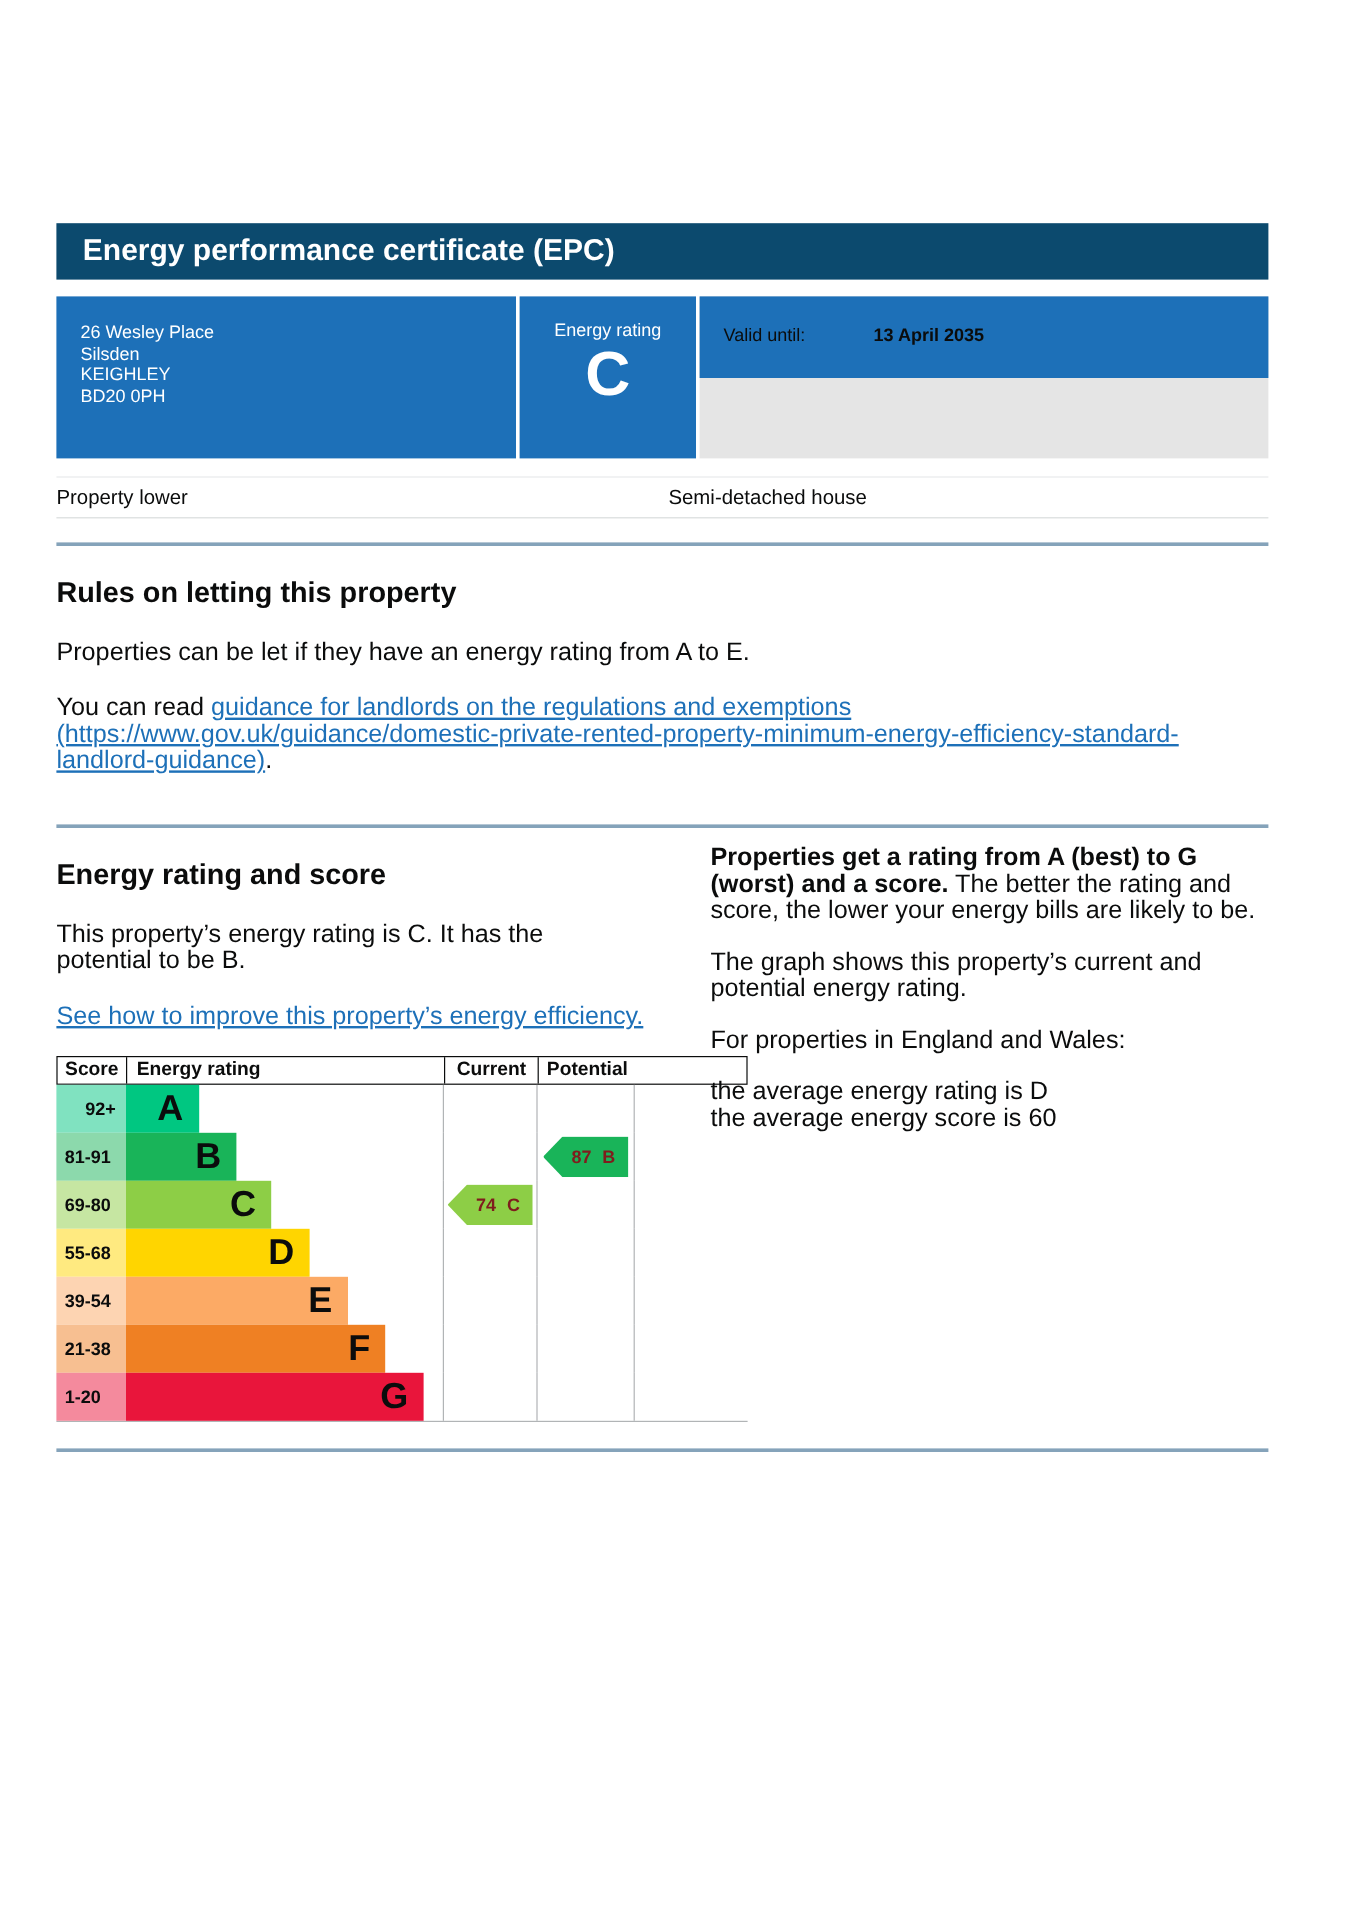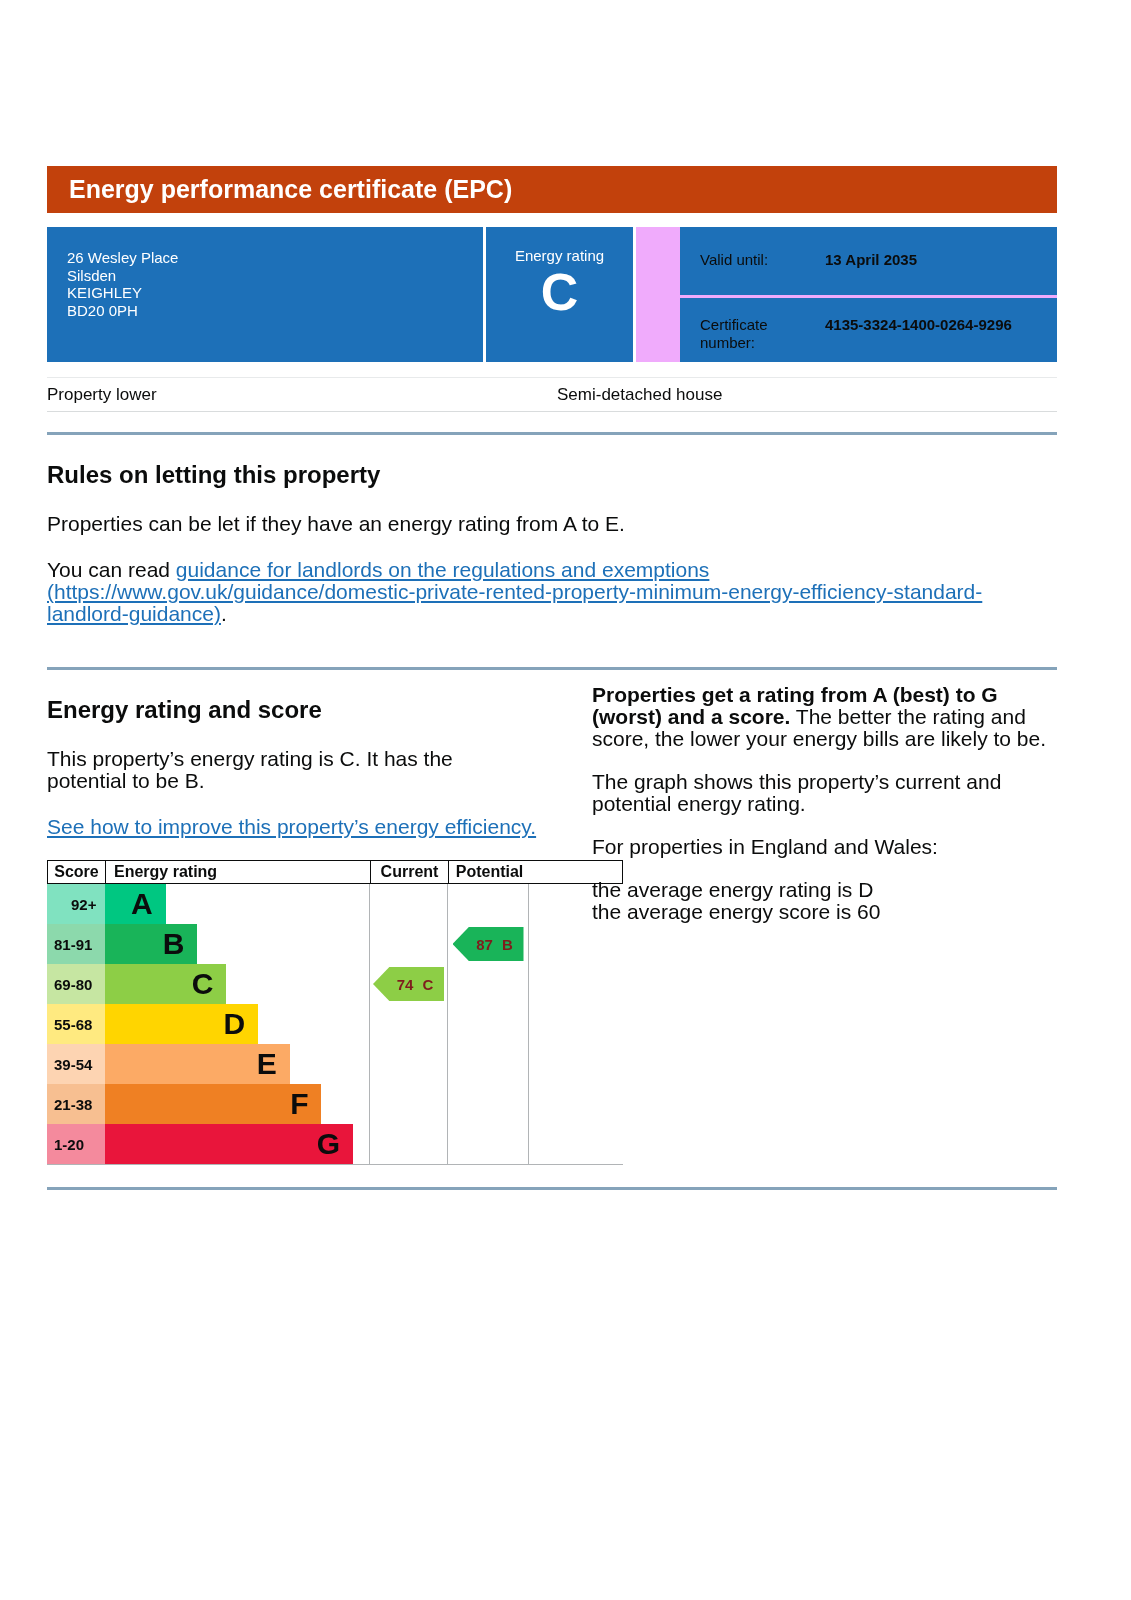--- a/index.html
+++ b/index.html
@@ -4,32 +4,32 @@
 <style>
   html,body{margin:0;padding:0;}
   body{
     width:1131px;height:1600px;position:relative;background:#ffffff;
     font-family:"Liberation Sans", sans-serif;color:#0b0c0c;
   }
   .content{position:absolute;left:47px;top:166px;width:1010px;}
 
   
   .title-bar{
-    background:#c2410c;color:#ffffff;height:47px;display:flex;align-items:center;
-    padding-left:22px;font-size:25px;font-weight:bold;box-sizing:border-box;
+    background:#0c4a6e;color:#ffffff;height:47px;display:flex;align-items:center;
+    padding-left:22px;font-size:25px;font-weight:bold;box-sizing:border-box;margin-top:20px;
   }
 
   
   .summary{display:flex;gap:3px;margin-top:14px;height:135px;}
   .summary .cell{background:#1d70b8;color:#ffffff;box-sizing:border-box;}
-  .cell-address{width:436px;padding:22px 10px 0 20px;font-size:15px;line-height:17.5px;}
+  .cell-address{width:383px;padding:22px 10px 0 20px;font-size:15px;line-height:17.5px;}
   .cell-rating{width:147px;text-align:center;padding-top:20px;}
   .cell-rating .rating-label{font-size:15px;}
   .cell-rating .rating-letter{font-size:52px;font-weight:bold;line-height:56px;}
-  .cell-validity{flex:1;display:flex;flex-direction:column;gap:3px;background:#f0abfc;padding-left:44px;}
+  .cell-validity{flex:1;display:flex;flex-direction:column;gap:3px;background:#e5e5e5;}
   .validity-row{background:#1d70b8;display:flex;padding-left:20px;box-sizing:border-box;font-size:15px;}
   .validity-row.top{height:68px;padding-top:24px;}
   .validity-row.bottom{flex:1;padding-top:18px;}
   .validity-label{width:105px;line-height:18px;}
   .validity-value{font-weight:bold;padding-left:20px;}
 
   
   .prop-table{margin-top:15px;font-size:17px;}
   .prop-row{display:flex;border-bottom:1px solid #d9dcdd;padding:7px 0 6px 0;line-height:20px;}
   .prop-row:first-child{border-top:1px solid #e8eaeb;}
@@ -93,24 +93,20 @@
     </div>
     <div class="cell cell-rating">
       <div class="rating-label">Energy rating</div>
       <div class="rating-letter">C</div>
     </div>
     <div class="cell-validity">
       <div class="validity-row top">
         <div class="validity-label">Valid until:</div>
         <div class="validity-value">13 April 2035</div>
       </div>
-      <div class="validity-row bottom">
-        <div class="validity-label">Certificate number:</div>
-        <div class="validity-value">4135-3324-1400-0264-9296</div>
-      </div>
     </div>
   </div>
 
   <div class="prop-table">
     <div class="prop-row">
       <div class="prop-label">Property lower</div>
       <div class="prop-value">Semi-detached house</div>
     </div>
   </div>
 

